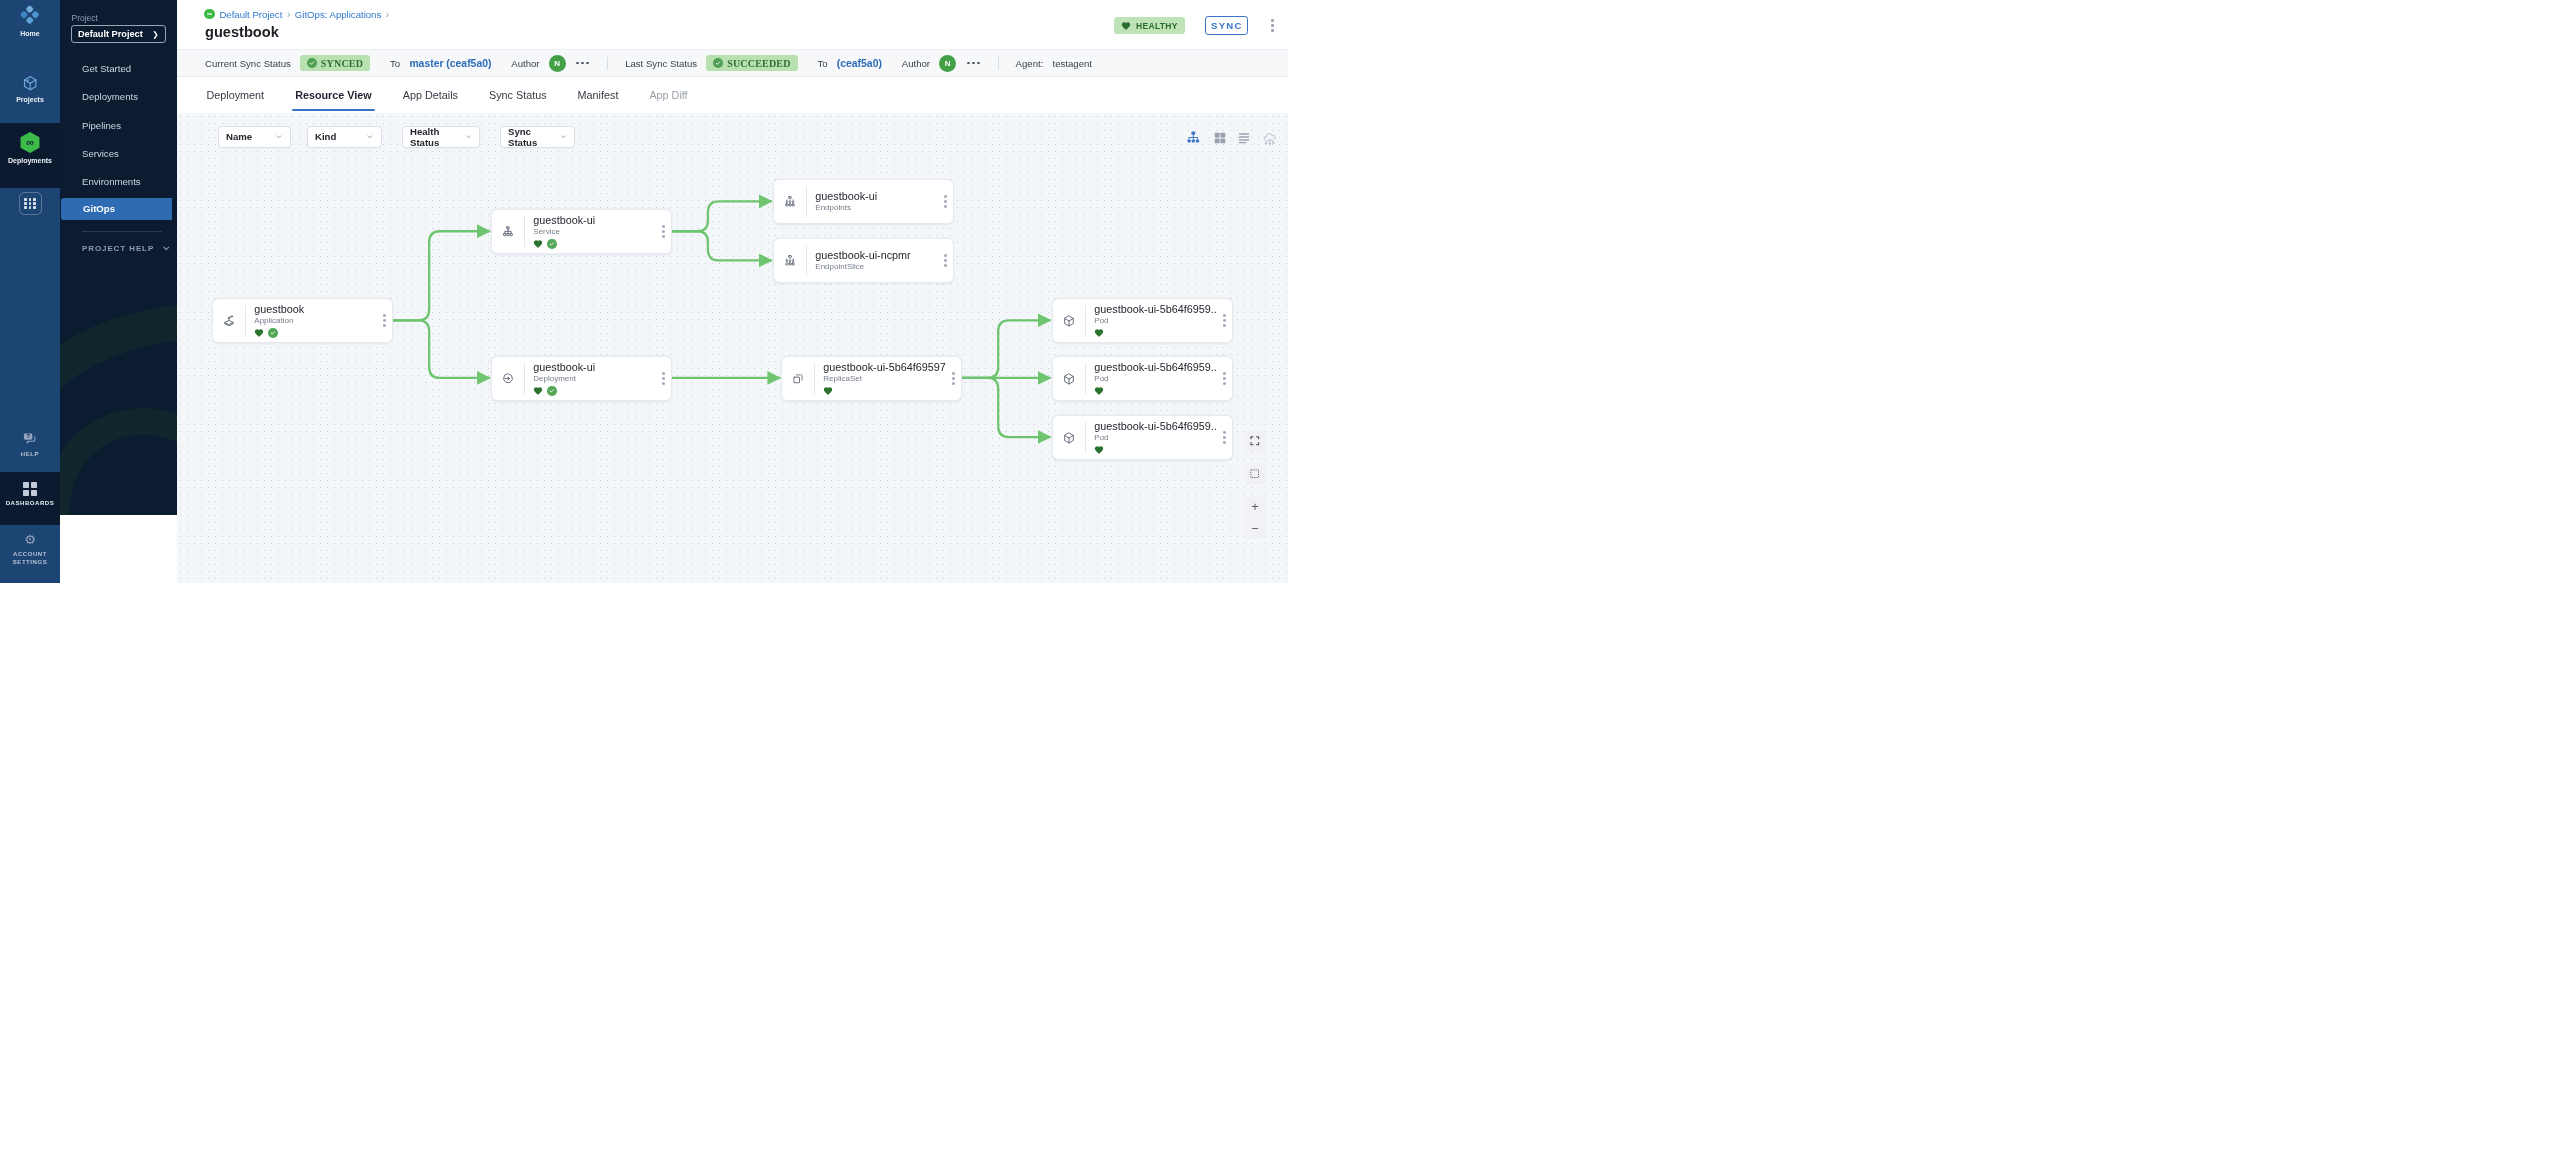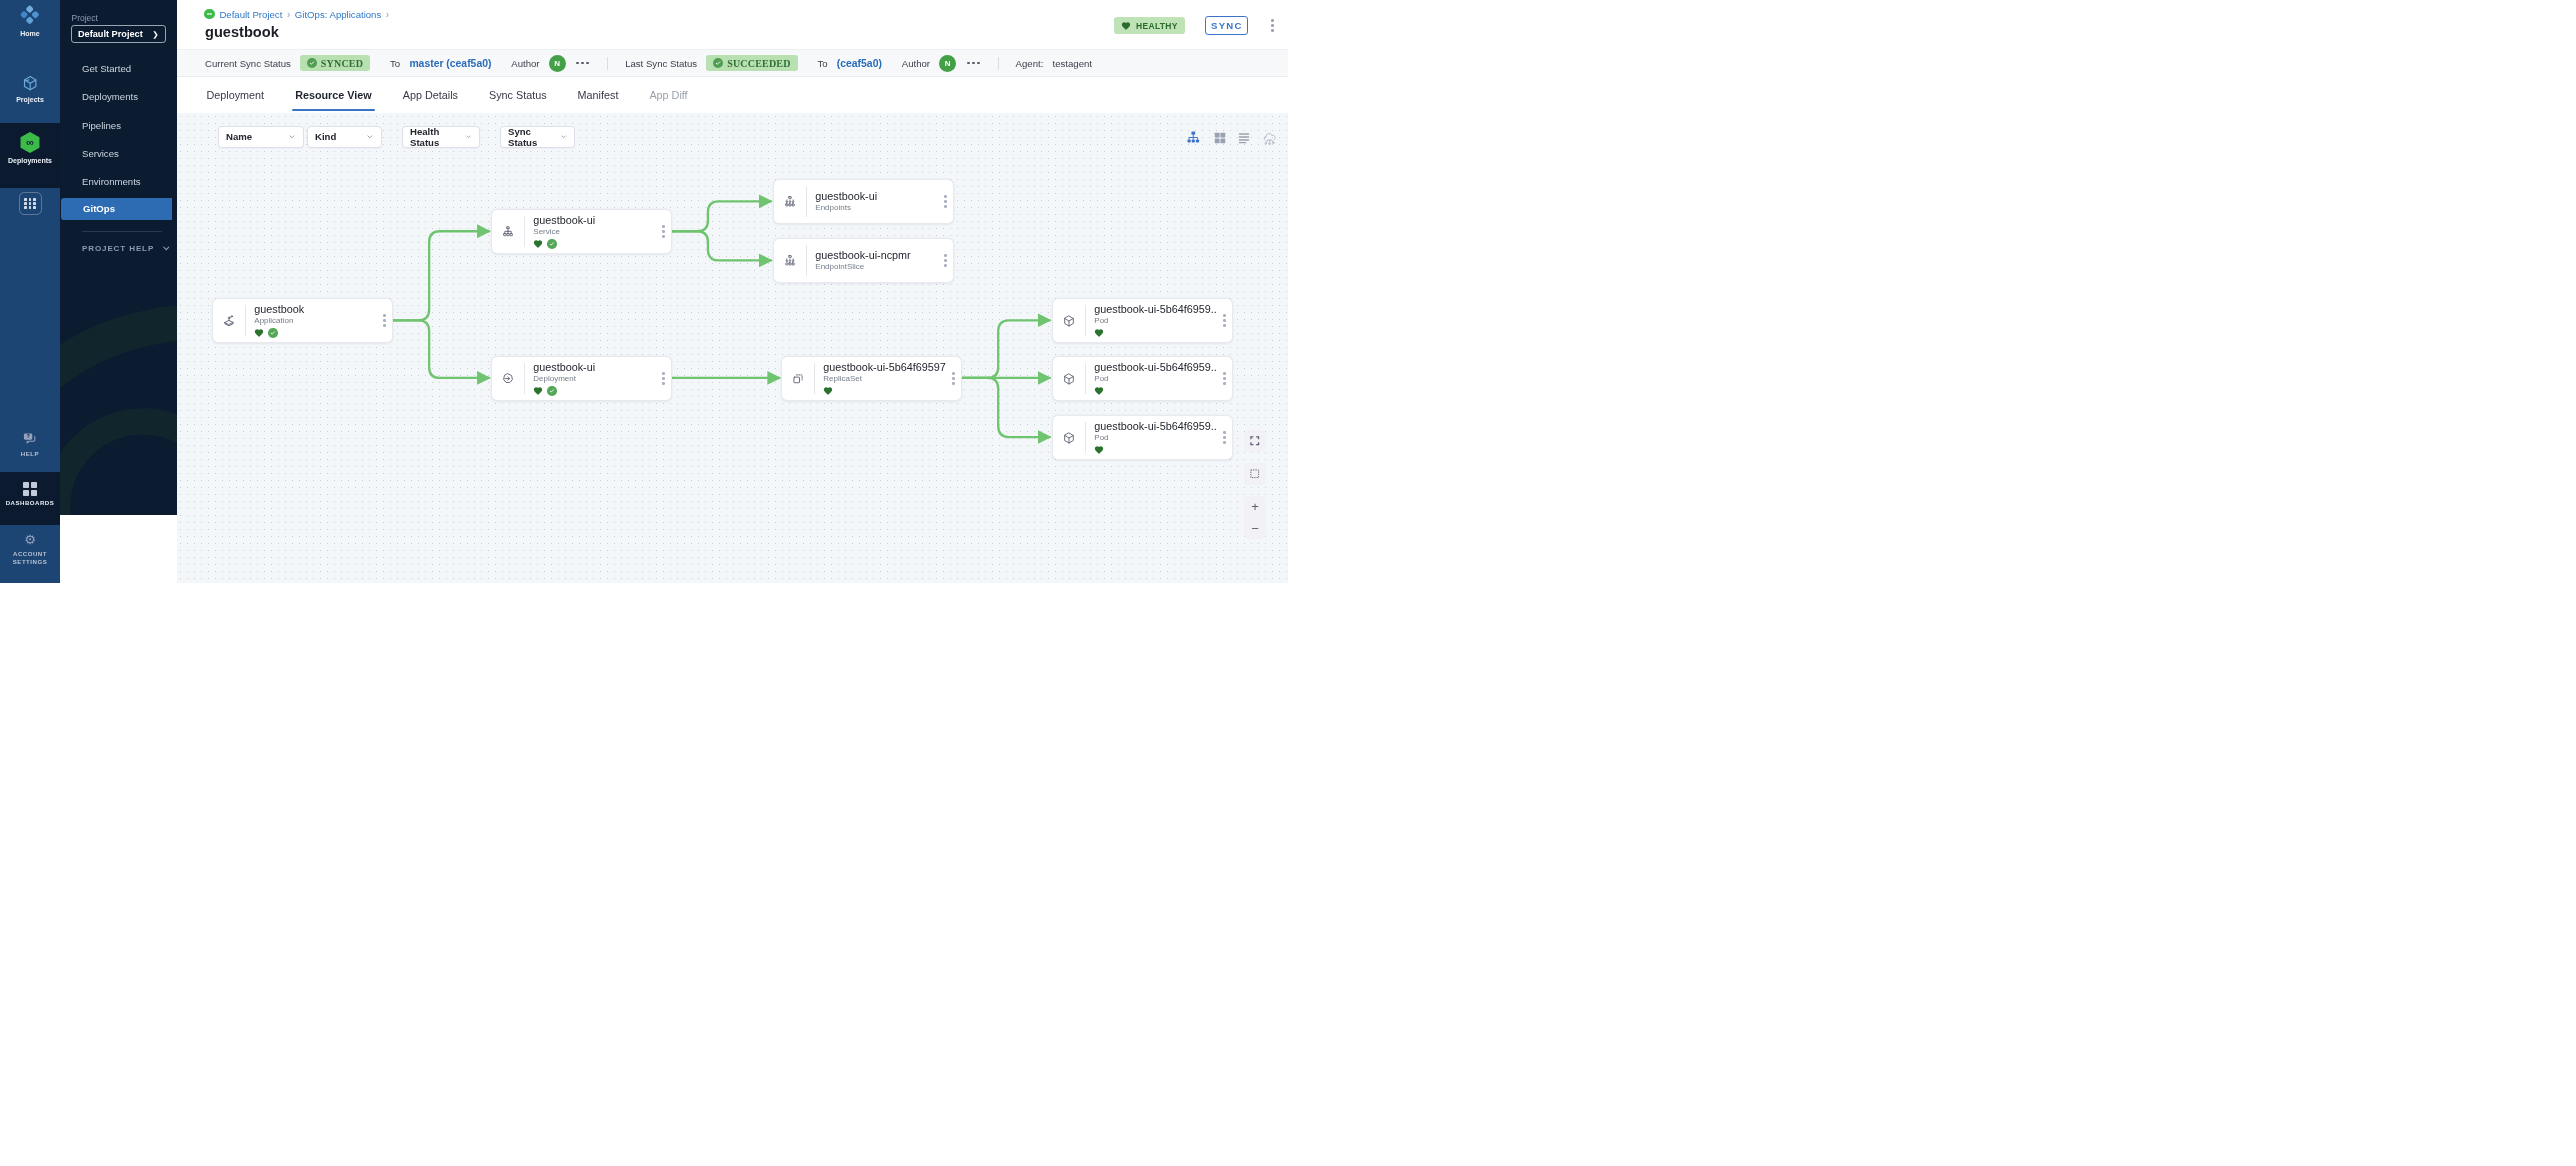--- a/index.html
+++ b/index.html
@@ -277,21 +277,21 @@
       <span class="tab">Deployment</span>
       <span class="tab active">Resource View</span>
       <span class="tab">App Details</span>
       <span class="tab">Sync Status</span>
       <span class="tab">Manifest</span>
       <span class="tab disabled">App Diff</span>
     </div>
 
     <div class="canvas" id="canvas">
 
-      <div class="filter" style="left:41px;width:86px">
+      <div class="filter" style="left:41px;width:73px">
         <span>Name</span>
         <svg width="7.7" height="7.7" viewBox="0 0 24 24" fill="none" stroke="#7a8291" stroke-width="2.4" stroke-linecap="round">
             <path d="M6 9l6 6 6-6"></path>
           </svg>
       </div>
       <div class="filter" style="left:130px;width:75px">
         <span>Kind</span>
         <svg width="7.7" height="7.7" viewBox="0 0 24 24" fill="none" stroke="#7a8291" stroke-width="2.4" stroke-linecap="round">
             <path d="M6 9l6 6 6-6"></path>
           </svg>

